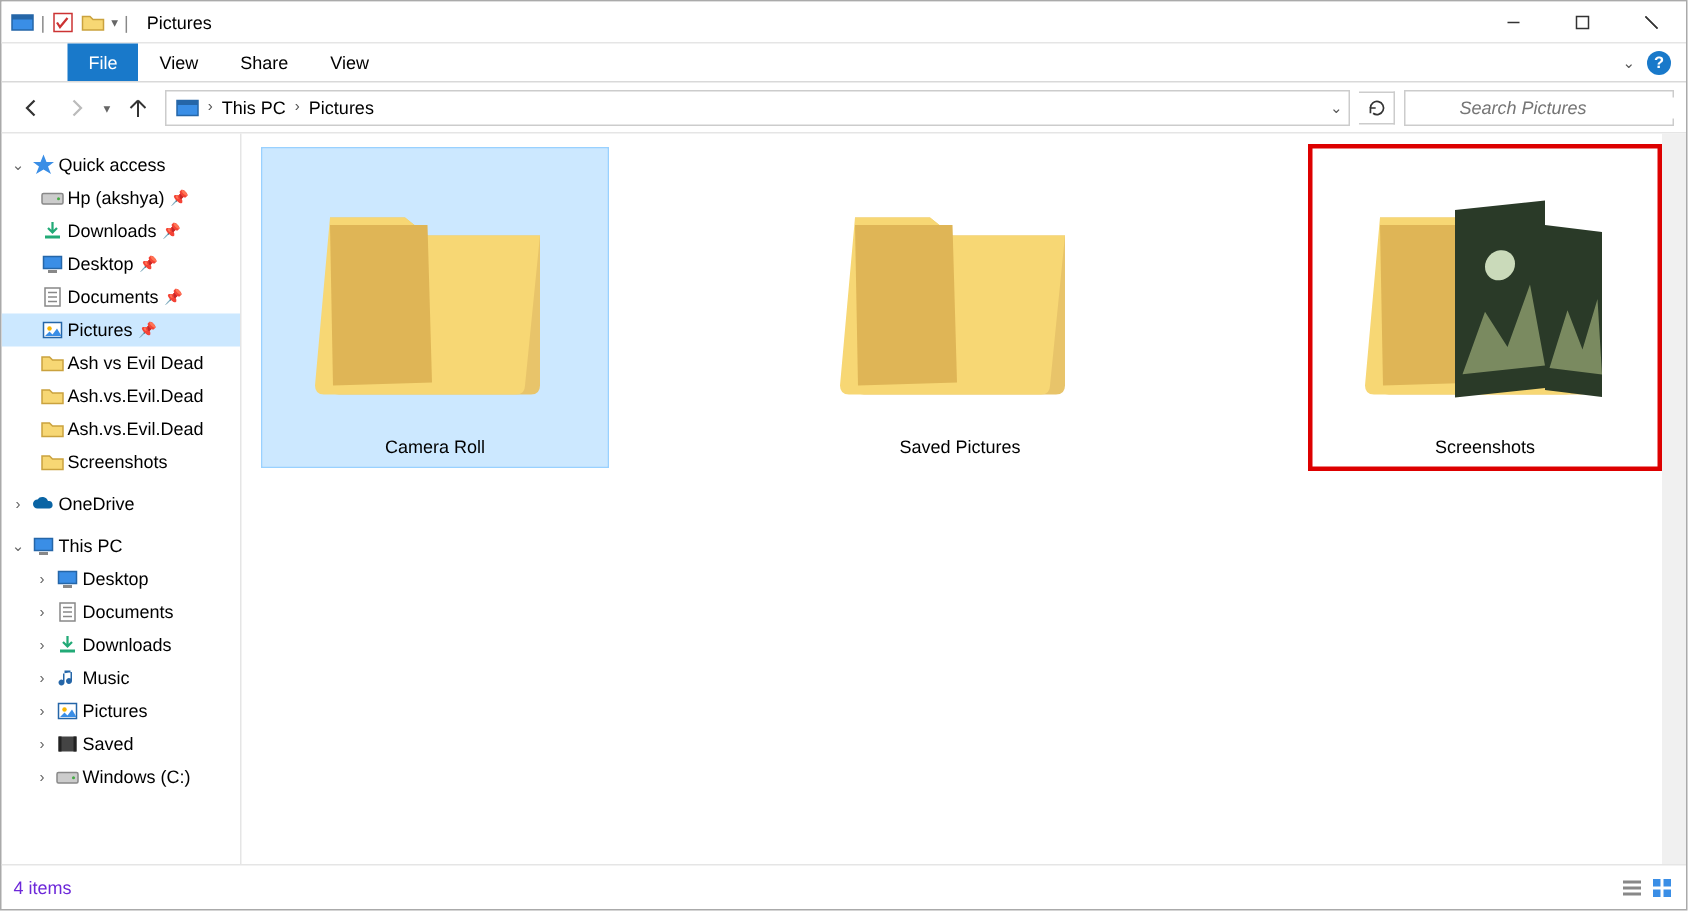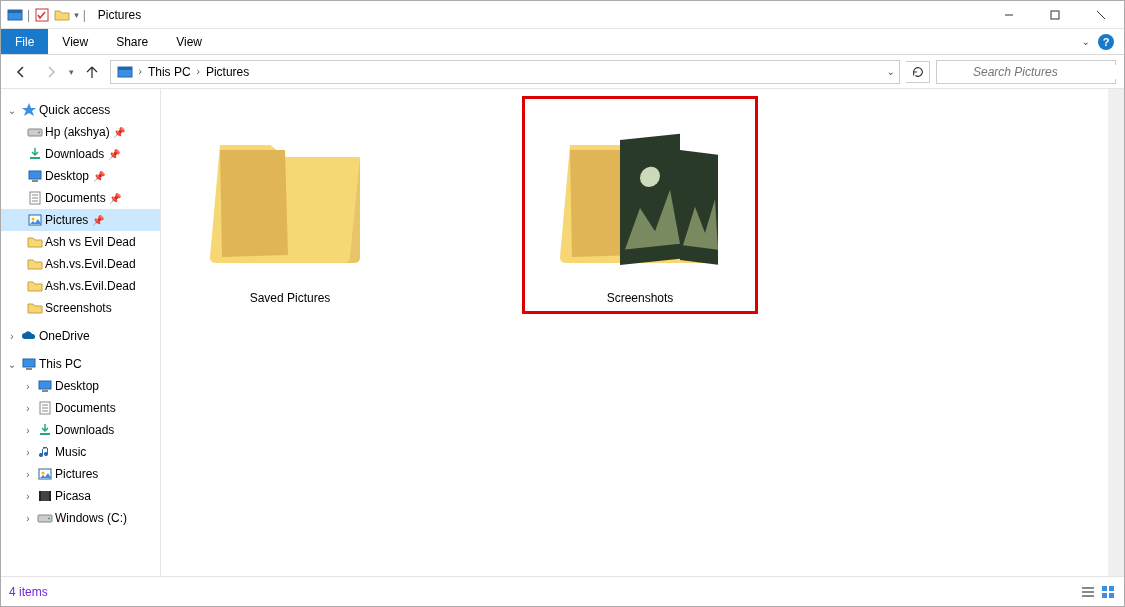--- a/index.html
+++ b/index.html
@@ -9,21 +9,21 @@
 .titlebar { height: 28px; background: #fff; display: flex; align-items: center; border-bottom: 1px solid #e5e5e5; }
 .titlebar-left { display: flex; align-items: center; gap: 4px; padding-left: 6px; }
 .qat-icon { width: 16px; height: 16px; display: flex; align-items: center; justify-content: center; }
 .titlebar-title { margin-left: 8px; font-size: 12px; }
 .titlebar-controls { margin-left: auto; display: flex; }
 .titlebar-btn { width: 46px; height: 28px; display: flex; align-items: center; justify-content: center; color: #333; }
 
 
 .ribbon { height: 26px; display: flex; align-items: stretch; border-bottom: 1px solid #d9d9d9; }
 .ribbon-tab { padding: 0 14px; display: flex; align-items: center; cursor: default; }
-.ribbon-tab.file { background: #1979ca; color: #fff; }
+.ribbon-tab.file { background: #1979ca; color: #fff; margin-left: 44px; }
 .ribbon-spacer { flex: 1; }
 .ribbon-right { display: flex; align-items: center; gap: 8px; padding-right: 10px; color: #555; }
 .help-icon { width: 16px; height: 16px; border-radius: 50%; background: #1979ca; color: #fff; display: flex; align-items: center; justify-content: center; font-size: 11px; font-weight: bold; }
 
 
 .navbar { height: 34px; display: flex; align-items: center; gap: 6px; padding: 0 8px; border-bottom: 1px solid #e5e5e5; }
 .nav-arrow { width: 24px; height: 24px; display: flex; align-items: center; justify-content: center; color: #555; }
 .nav-arrow.disabled { color: #bbb; }
 .addressbar { flex: 1; height: 24px; border: 1px solid #ccc; display: flex; align-items: center; padding: 0 2px; }
 .addr-seg { padding: 0 4px; display: flex; align-items: center; gap: 4px; }
@@ -347,38 +347,48 @@
           </div>
           <div class="tree-item indent1">
             <span class="tree-exp">›</span>
             <span class="tree-icon">
               <svg class="icon-sm" viewBox="0 0 16 16">
                 <rect x="2" y="3" width="12" height="10" fill="#444"></rect>
                 <rect x="2" y="3" width="2" height="10" fill="#222"></rect>
                 <rect x="12" y="3" width="2" height="10" fill="#222"></rect>
               </svg>
             </span>
-            <span class="tree-label">Picasa</span>
+            <span class="tree-label">Saved</span>
           </div>
           <div class="tree-item indent1">
             <span class="tree-exp">›</span>
             <span class="tree-icon">
               <svg class="icon-sm" viewBox="0 0 16 16">
                 <rect x="1" y="5" width="14" height="7" rx="1" fill="#ccc" stroke="#888"></rect>
                 <circle cx="12" cy="8.5" r="1" fill="#4a4"></circle>
               </svg>
             </span>
             <span class="tree-label">Windows (C:)</span>
           </div>
         </div>
     </div>
   </div>
 
   <div class="content">
     <div class="items-grid" id="folders">
+        <div class="folder-item sel">
+          <div class="folder-thumb">
+            <svg viewBox="0 0 180 180" width="180" height="180">
+              <path d="M20 40 h50 l15 12 h75 v100 q0 6 -6 6 h-128 q-6 0 -6 -6 z" fill="#e8c46a"></path>
+              <path d="M20 40 h50 l15 12 h75 l-10 100 q0 6 -6 6 h-128 q-6 0 -6 -6 z" fill="#f7d774"></path>
+              <path d="M20 45 L85 45 L88 150 L22 152 z" fill="#dfb556"></path>
+            </svg>
+          </div>
+          <div class="folder-label">Camera Roll</div>
+        </div>
         <div class="folder-item">
           <div class="folder-thumb">
             <svg viewBox="0 0 180 180" width="180" height="180">
               <path d="M20 40 h50 l15 12 h75 v100 q0 6 -6 6 h-128 q-6 0 -6 -6 z" fill="#e8c46a"></path>
               <path d="M20 40 h50 l15 12 h75 l-10 100 q0 6 -6 6 h-128 q-6 0 -6 -6 z" fill="#f7d774"></path>
               <path d="M20 45 L85 45 L88 150 L22 152 z" fill="#dfb556"></path>
             </svg>
           </div>
           <div class="folder-label">Saved Pictures</div>
         </div>

